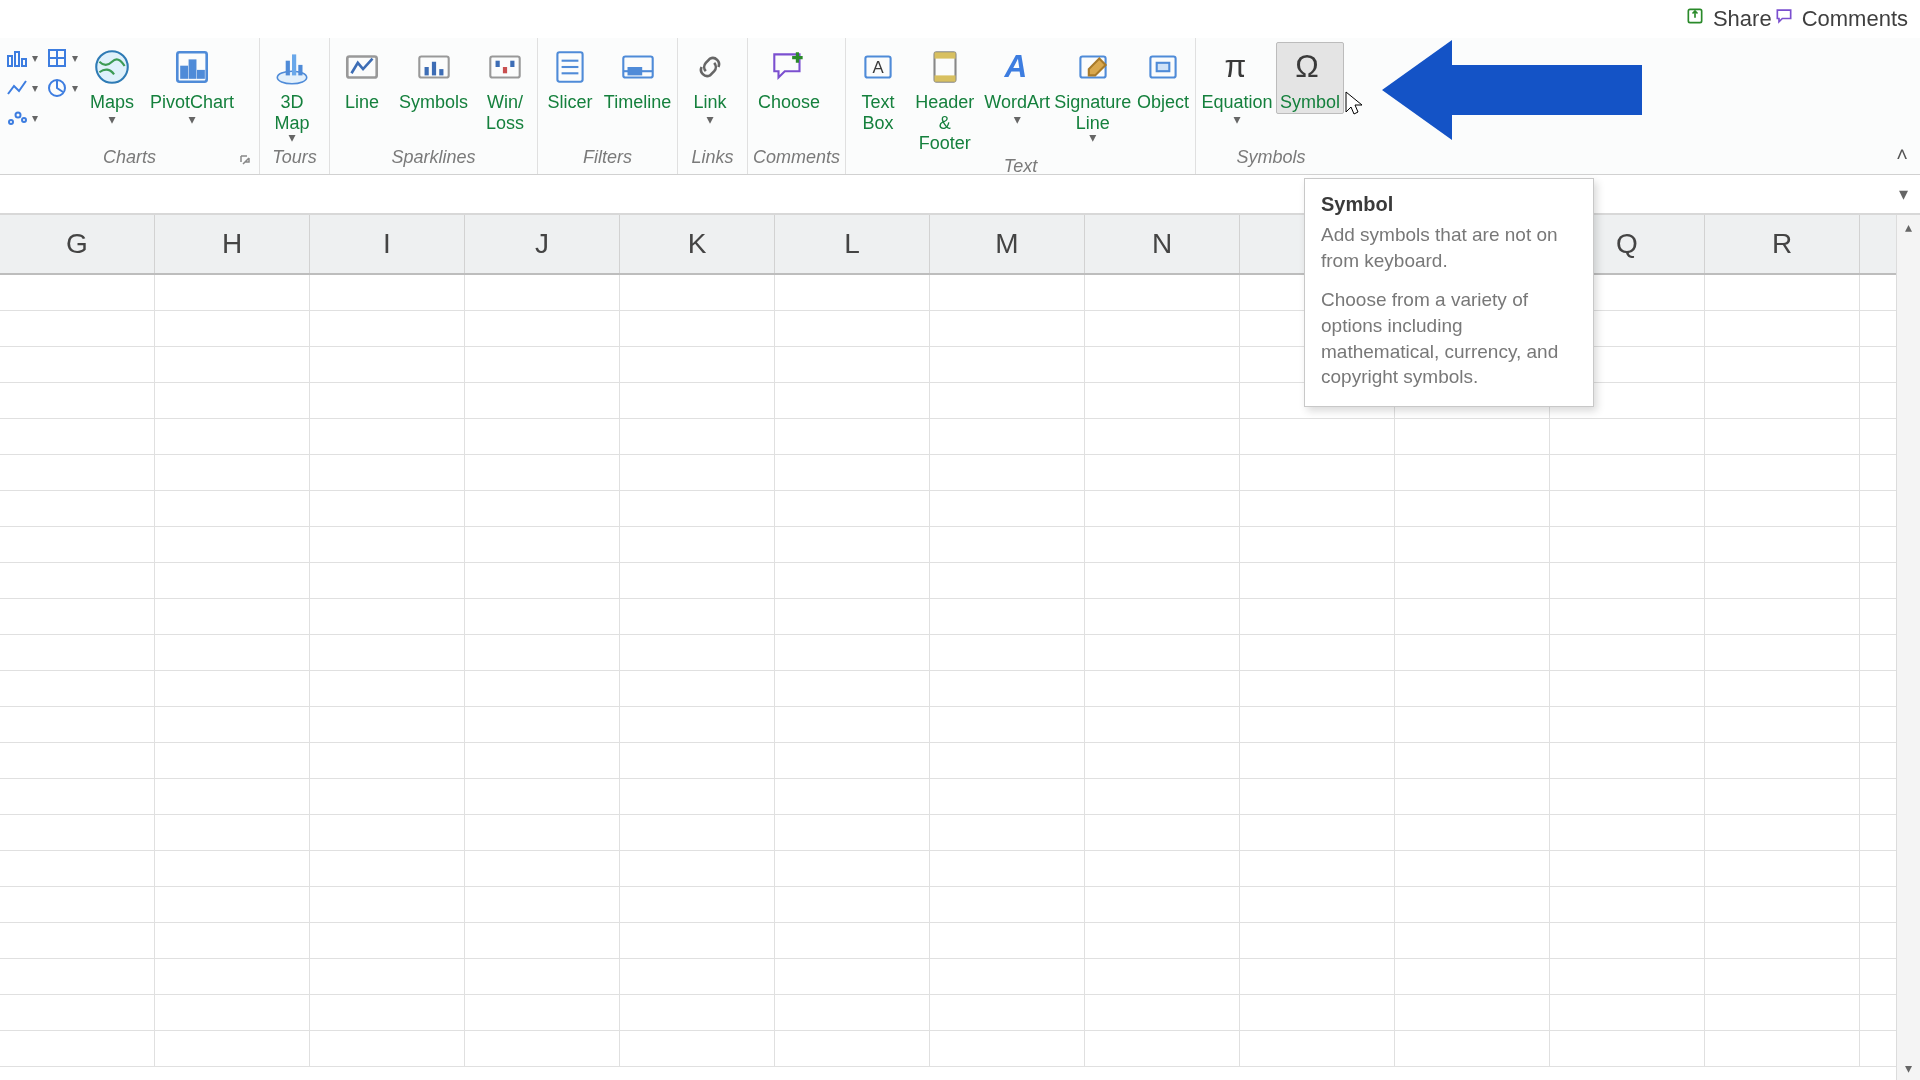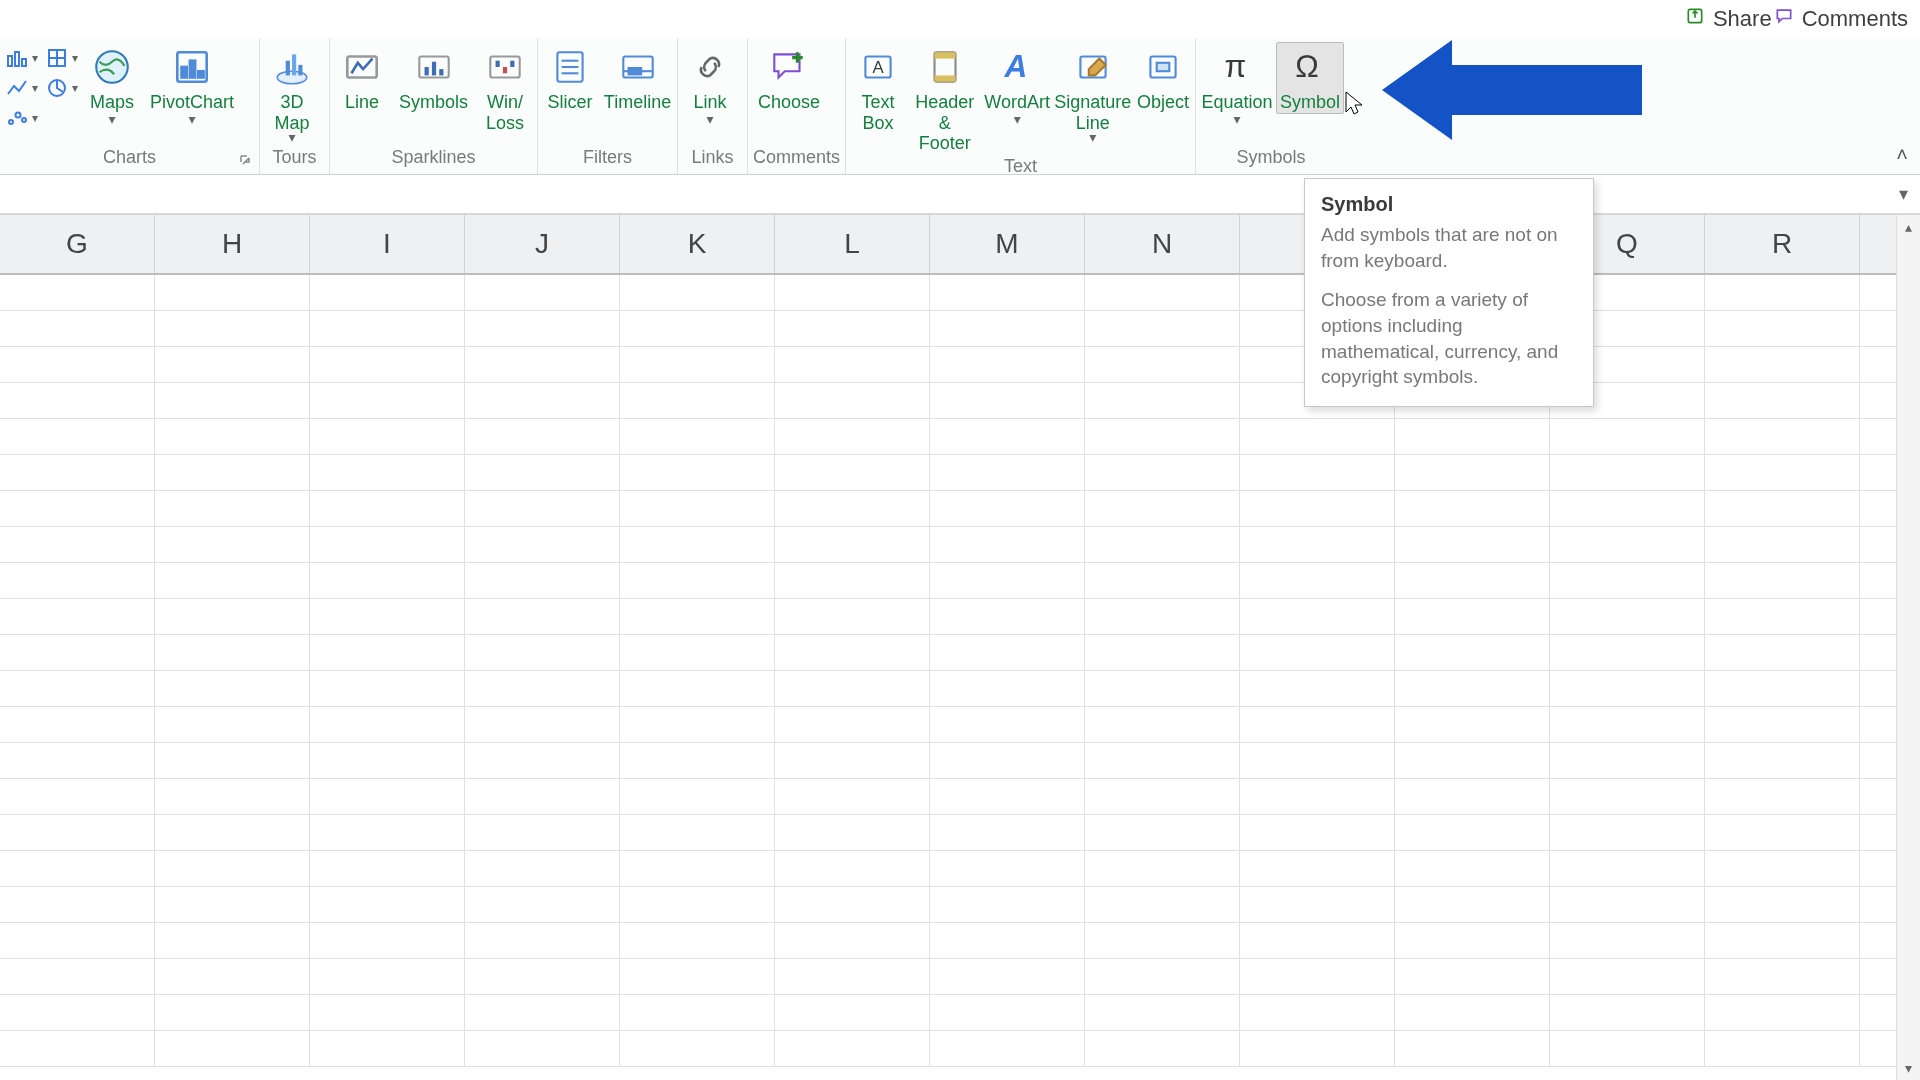--- a/index.html
+++ b/index.html
@@ -48,20 +48,21 @@
     flex: 1 1 auto;
     display: flex;
     align-items: flex-start;
     gap: 0;
   }
   .ribbon .group .group-label {
     text-align: center;
     font-size: 18px;
     color: #7a7a7a;
     padding: 2px 0 6px 0;
+    font-style: italic;
   }
   .ribbon .group .launcher {
     position: absolute;
     right: 6px; bottom: 6px;
     width: 14px; height: 14px;
   }
 
   .rbtn {
     display: flex;
     flex-direction: column;

